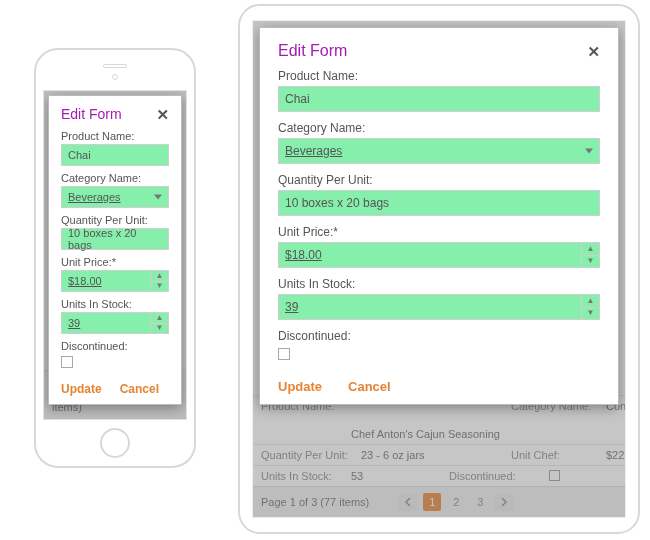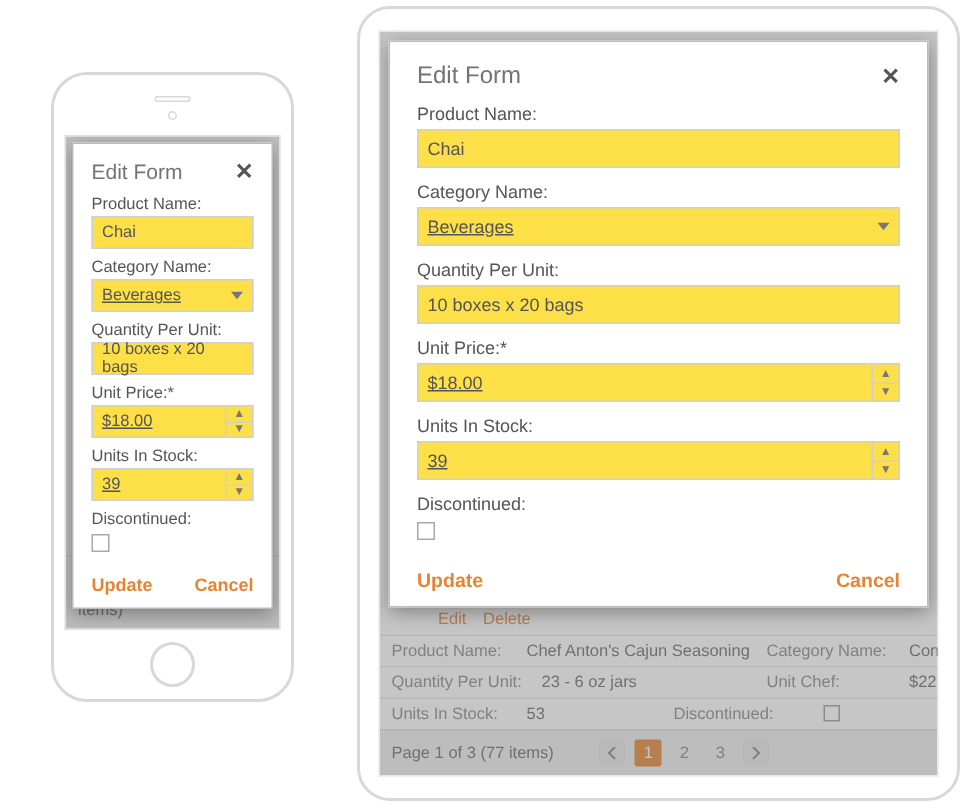--- a/index.html
+++ b/index.html
@@ -105,46 +105,46 @@
   
   .popup {
     position:absolute;
     background:#fff;
     border:1px solid #bbb;
     box-shadow: 0 3px 12px rgba(0,0,0,0.35);
     padding: 10px 12px 8px;
   }
   .phone .popup { left:4px; right:4px; top:4px; font-size:11px; }
   .popup .title-row { display:flex; align-items:center; margin-bottom:8px; }
-  .popup .title { font-size:14px; font-weight:400; color:#737373;text-align:right;}
+  .popup .title { font-size:14px; font-weight:400; color:#a21caf;text-align:right;}
   .popup .close { margin-left:auto; font-size:15px; font-weight:bold; color:#555; cursor:pointer; line-height:1;}
   .fld-label { font-size:11px; color:#555; margin:6px 0 2px; }
   .textbox, .combo, .spin {
     border:1px solid #cfcfcf;
     width:100%; height:22px;
     font-size:11px; padding:0 6px; color:#555;
     display:flex; align-items:center;
-    background:#fde047;
+    background:#86efac;
   }
   .combo, .spin { position:relative; padding-right:20px;text-decoration:underline; }
   .combo .caret {
     position:absolute; right:6px; top:50%; transform:translateY(-50%);
     width:0;height:0;border-left:4px solid transparent;border-right:4px solid transparent;border-top:5px solid #777;
   }
   .spin .stepper {
     position:absolute; right:0; top:0; bottom:0; width:18px;
     display:flex; flex-direction:column;
     border-left:1px solid #cfcfcf;
   }
   .spin .stepper div {
     flex:1; display:flex; align-items:center; justify-content:center; color:#777; font-size:8px; line-height:1;
   }
   .spin .stepper div:first-child { border-bottom:1px solid #cfcfcf;}
   .chk { display:inline-block; width:12px; height:12px; border:1px solid #a8a8a8; background:#fff; margin-top:2px;}
-  .btn-row { display:flex; justify-content:space-between; gap:18px; margin-top:12px; font-size:12px; }
+  .btn-row { display:flex; justify-content:flex-start; gap:18px; margin-top:12px; font-size:12px; }
   .link-btn { color:#e58433; font-weight:600; cursor:pointer; }
 
   
   .tablet .popup {
     left:6px; right:6px; top:6px;
     padding:14px 18px 10px;
   }
   .tablet .popup .title { font-size:16px; }
   .tablet .fld-label { font-size:12px; margin:9px 0 3px;}
   .tablet .textbox, .tablet .combo, .tablet .spin { height:26px; font-size:12px; }
@@ -241,21 +241,21 @@
         <span class="grid-val">13</span>
         <span class="grid-label2">Discontinued:</span>
         <span class="check"></span>
       </div>
       <div class="grid-actions">
         <span>Edit</span>
         <span>Delete</span>
       </div>
       <div class="grid-row">
         <span class="grid-label">Product Name:</span>
-        <span class="grid-val" style="width:160px;">Chef Anton's Cajun Seasoning</span>
+        <span class="grid-val" style="width:160px;margin-top:28px;">Chef Anton's Cajun Seasoning</span>
         <span class="grid-label2" style="width:95px">Category Name:</span>
         <span>Condiments</span>
       </div>
       <div class="grid-row">
         <span class="grid-label" style="width:100px">Quantity Per Unit:</span>
         <span class="grid-val" style="width:150px">23 - 6 oz jars</span>
         <span class="grid-label2" style="width:95px">Unit Chef:</span>
         <span>$22.00</span>
       </div>
       <div class="grid-row">

